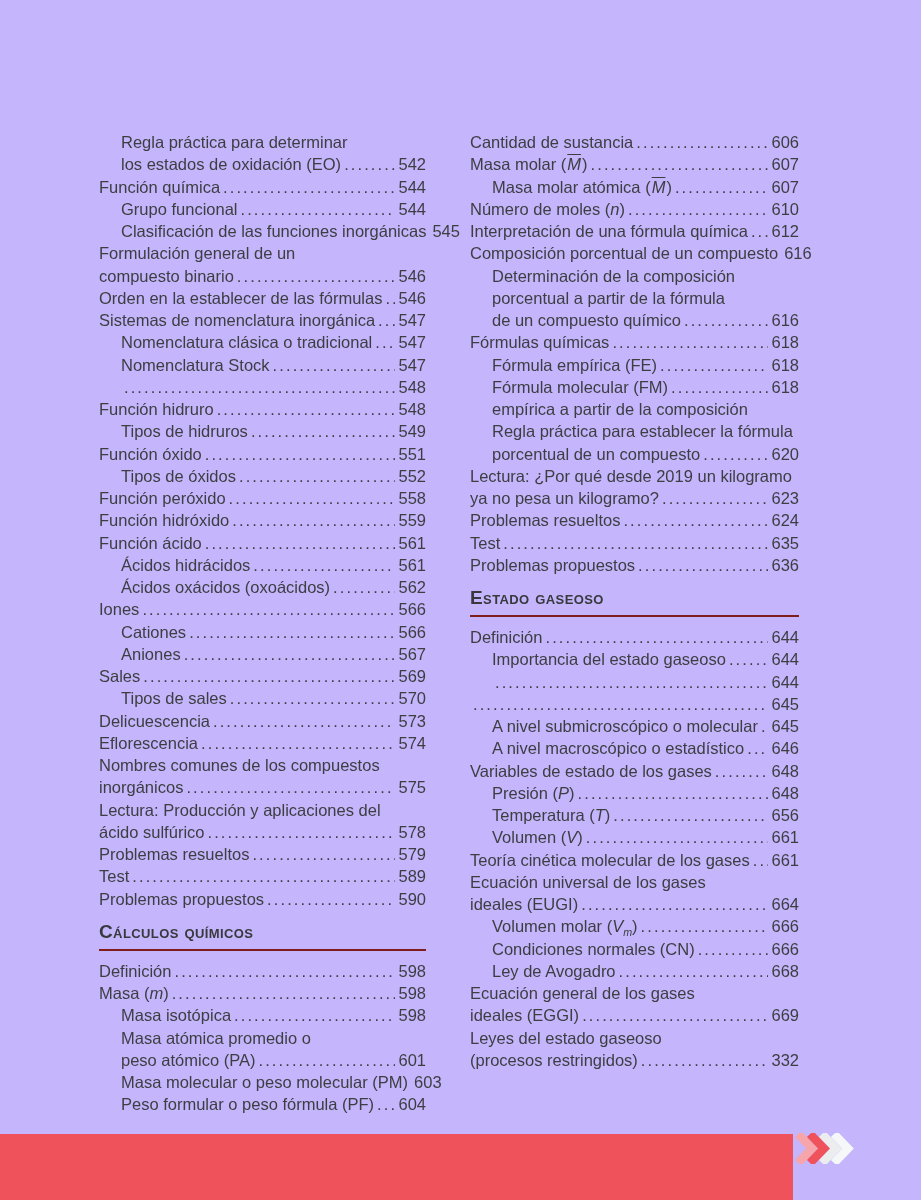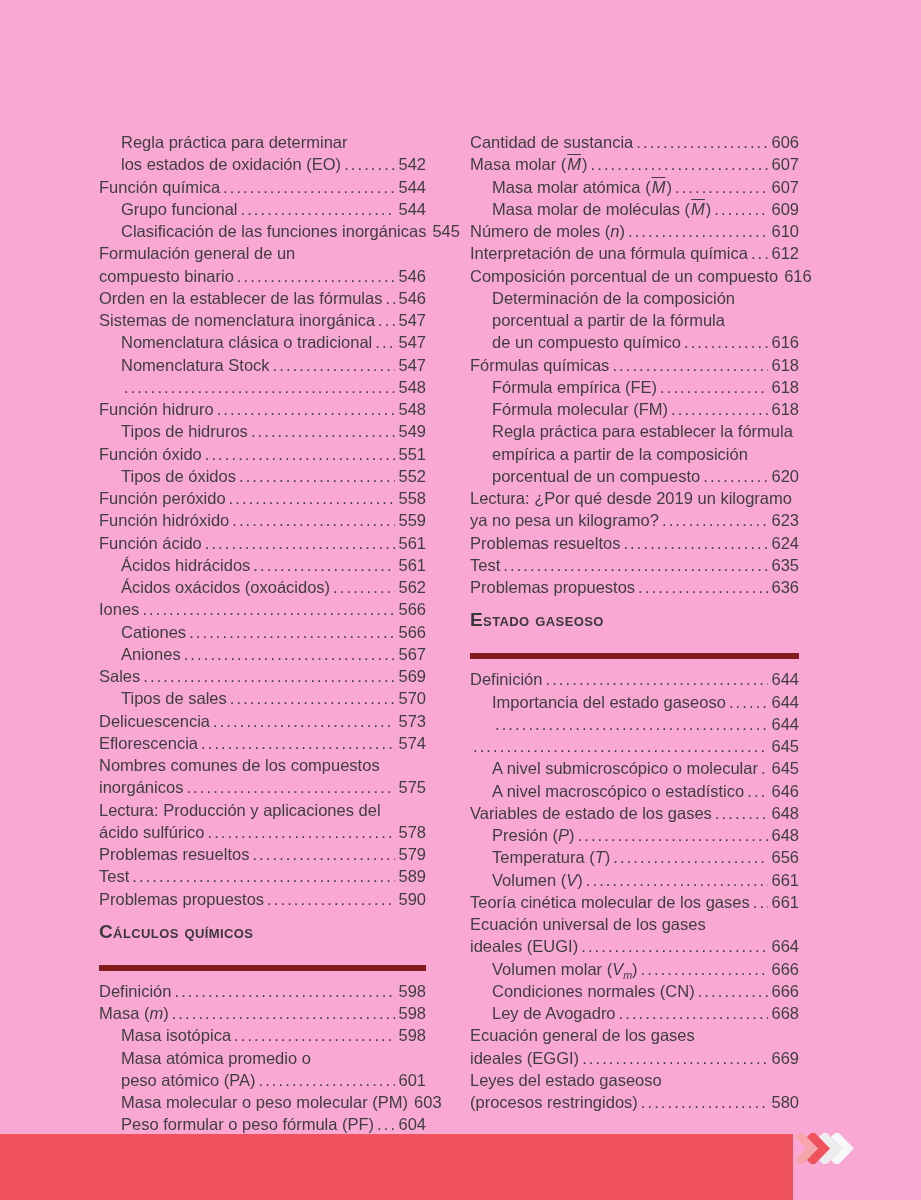--- a/index.html
+++ b/index.html
@@ -1,29 +1,29 @@
 <!DOCTYPE html>
 <html><head>
 <meta charset="utf-8">
 <style>
   html,body{margin:0;padding:0;background:#ffffff;}
   .page{
-    position:relative;width:921px;height:1200px;background:#f9a8d4;overflow:hidden;
+    position:relative;width:921px;height:1200px;background:#c4b5fd;overflow:hidden;
     font-family:"Liberation Sans","DejaVu Sans",sans-serif;color:#3e3e41;
   }
   .toc{position:absolute;top:131px;left:99px;display:flex;gap:44px;}
   .col{width:327px;}
   .col-right{width:329px;}
   .row{display:flex;align-items:baseline;line-height:22.25px;font-size:16.5px;}
   .row.i1{padding-left:22px;}
   .lbl{white-space:nowrap;}
   .dots{flex:1 1 auto;overflow:hidden;white-space:nowrap;margin:0 3px;letter-spacing:2.1px;}
   .dots::after{content:"....................................................................................";}
   .pg{white-space:nowrap;}
-  .sec{margin:11px 0 9px 0;border-bottom:6px solid #7f1d1d;padding-bottom:22px;}
+  .sec{margin:11px 0 9px 0;border-bottom:2px solid #7f1d1d;padding-bottom:6px;}
   .sec-t{font-variant:small-caps;font-weight:bold;font-size:19px;letter-spacing:0.4px;color:#39393c;}
   i{font-style:italic;}
   .ov{text-decoration:overline;padding:0 1px;}
   sub{font-size:0.65em;line-height:0;}
   .footer-bar{position:absolute;left:0;top:1134px;width:793px;height:66px;}
   .chevrons{position:absolute;left:795px;top:1133px;}
 </style>
 </head>
 <body style="color: rgb(62, 62, 65);">
 
@@ -240,25 +240,20 @@
         <div class="row">
           <span class="lbl">Masa molar (<i class="ov">M</i>)</span>
           <span class="dots"></span>
           <span class="pg">607</span>
         </div>
         <div class="row i1">
           <span class="lbl">Masa molar atómica (<i class="ov">M</i>)</span>
           <span class="dots"></span>
           <span class="pg">607</span>
         </div>
-        <div class="row i1">
-          <span class="lbl">Masa molar de moléculas (<i class="ov">M</i>)</span>
-          <span class="dots"></span>
-          <span class="pg">609</span>
-        </div>
         <div class="row">
           <span class="lbl">Número de moles (<i>n</i>)</span>
           <span class="dots"></span>
           <span class="pg">610</span>
         </div>
         <div class="row">
           <span class="lbl">Interpretación de una fórmula química</span>
           <span class="dots"></span>
           <span class="pg">612</span>
         </div>
@@ -287,26 +282,26 @@
           <span class="lbl">Fórmula empírica (FE)</span>
           <span class="dots"></span>
           <span class="pg">618</span>
         </div>
         <div class="row i1">
           <span class="lbl">Fórmula molecular (FM)</span>
           <span class="dots"></span>
           <span class="pg">618</span>
         </div>
         <div class="row i1">
+          <span class="lbl">empírica a partir de la composición</span>
+        </div>
+        <div class="row i1">
           <span class="lbl">Regla práctica para establecer la fórmula</span>
         </div>
         <div class="row i1">
-          <span class="lbl">empírica a partir de la composición</span>
-        </div>
-        <div class="row i1">
           <span class="lbl">porcentual de un compuesto</span>
           <span class="dots"></span>
           <span class="pg">620</span>
         </div>
         <div class="row">
           <span class="lbl">Lectura: ¿Por qué desde 2019 un kilogramo</span>
         </div>
         <div class="row">
           <span class="lbl">ya no pesa un kilogramo?</span>
           <span class="dots"></span>
@@ -411,21 +406,21 @@
           <span class="lbl">ideales (EGGI)</span>
           <span class="dots"></span>
           <span class="pg">669</span>
         </div>
         <div class="row">
           <span class="lbl">Leyes del estado gaseoso</span>
         </div>
         <div class="row">
           <span class="lbl">(procesos restringidos)</span>
           <span class="dots"></span>
-          <span class="pg">580</span>
+          <span class="pg">332</span>
         </div>
       </div>
   </div>
   <div class="footer-bar" id="footer-bar" style="background: rgb(240, 82, 91);"></div>
   <svg class="chevrons" id="chevrons" width="62" height="31" viewBox="0 0 62 31">
       <polyline points="3,1 17,15.5 3,30" fill="none" stroke="#f6a6ab" stroke-width="8.5"></polyline>
       <polyline points="27,1 41,15.5 27,30" fill="none" stroke="#ebedef" stroke-width="8.5"></polyline>
       <polyline points="39,1 53,15.5 39,30" fill="none" stroke="#f6f7f8" stroke-width="8.5"></polyline>
       <polyline points="15,1 29,15.5 15,30" fill="none" stroke="#f0525b" stroke-width="8.5"></polyline>
     </svg>

